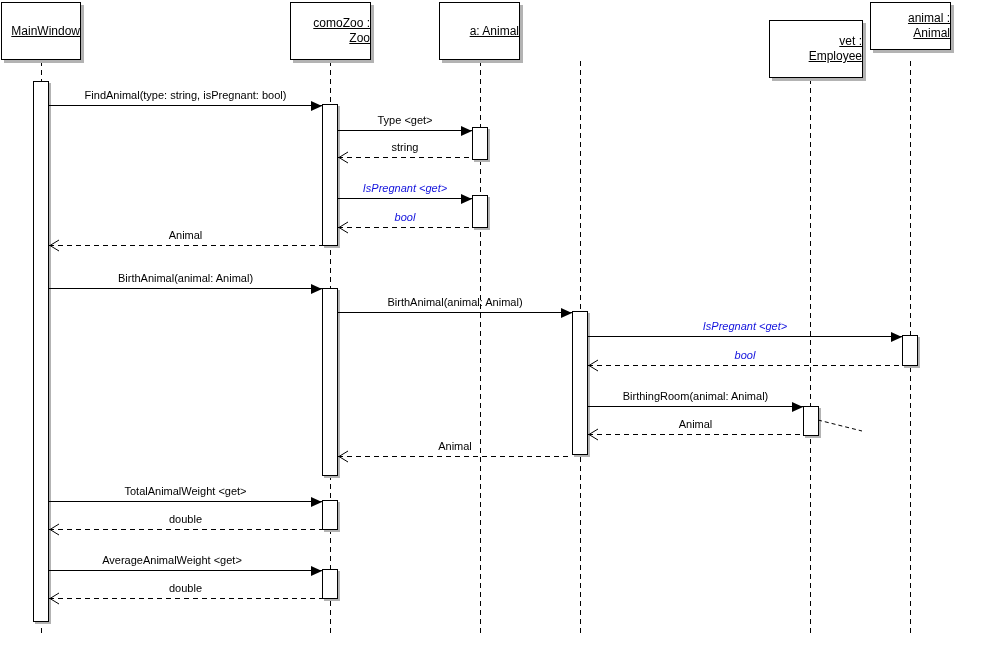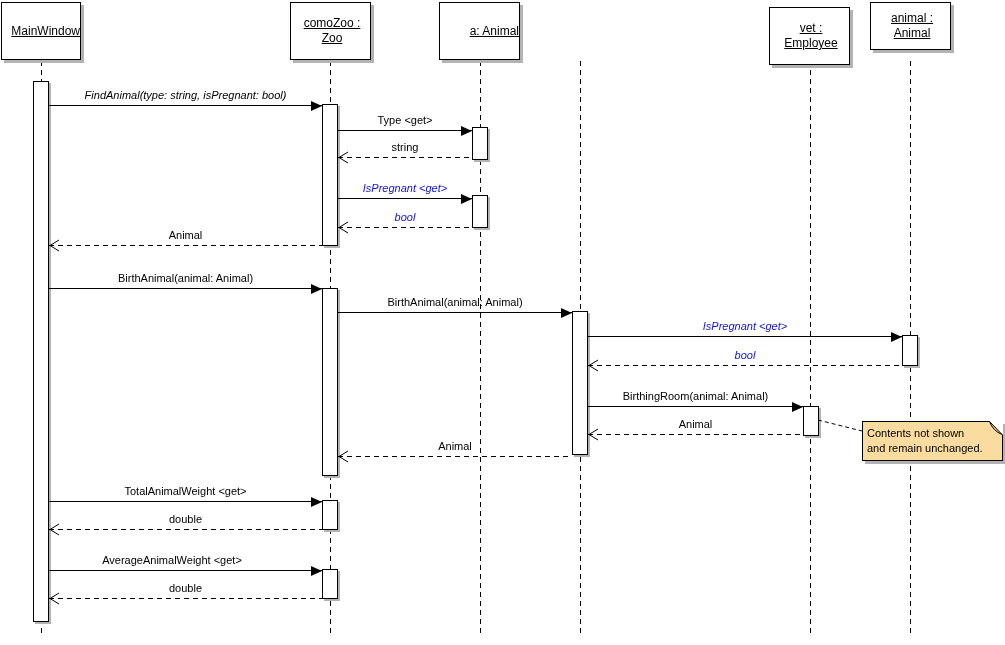--- a/index.html
+++ b/index.html
@@ -36,21 +36,21 @@
     box-shadow: 3px 3px 0 var(--shadow);
     display: flex;
     flex-direction: column;
     justify-content: center;
     align-items: flex-end;
     font-size: 12px;
     color: var(--text);
     line-height: 15px;
   }
   .head.left {
-    align-items: center;
+    align-items: flex-end;
     padding-left: 3px;
   }
   .head-line {
     text-decoration: underline;
     white-space: nowrap;
   }
   
   .activation {
     position: absolute;
     background: #ffffff;
@@ -120,41 +120,41 @@
     <div class="head left" style="left: 290px; top: 2px; width: 81px; height: 58px;">
       <div class="head-line">comoZoo :</div>
       <div class="head-line">Zoo</div>
     </div>
     <div class="lifeline" style="left: 480px; top: 61px; height: 573px;"></div>
     <div class="head" style="left: 439px; top: 2px; width: 81px; height: 58px;">
       <div class="head-line">a: Animal</div>
     </div>
     <div class="lifeline" style="left: 580px; top: 61px; height: 573px;"></div>
     <div class="lifeline" style="left: 810px; top: 61px; height: 573px;"></div>
-    <div class="head left" style="left: 769px; top: 7px; width: 81px; height: 58px;">
+    <div class="head left" style="left: 769px; top: 20px; width: 94px; height: 58px;">
       <div class="head-line">vet :</div>
       <div class="head-line">Employee</div>
     </div>
     <div class="lifeline" style="left: 910px; top: 61px; height: 573px;"></div>
     <div class="head left" style="left: 870px; top: 2px; width: 81px; height: 48px;">
       <div class="head-line">animal :</div>
       <div class="head-line">Animal</div>
     </div>
     <div class="activation" style="left: 33px; top: 81px; width: 16px; height: 541px;"></div>
     <div class="activation" style="left: 322px; top: 104px; width: 16px; height: 142px;"></div>
     <div class="activation" style="left: 472px; top: 127px; width: 16px; height: 33px;"></div>
     <div class="activation" style="left: 472px; top: 195px; width: 16px; height: 33px;"></div>
     <div class="activation" style="left: 322px; top: 288px; width: 16px; height: 188px;"></div>
     <div class="activation" style="left: 572px; top: 311px; width: 16px; height: 144px;"></div>
     <div class="activation" style="left: 902px; top: 335px; width: 16px; height: 31px;"></div>
     <div class="activation" style="left: 803px; top: 406px; width: 16px; height: 30px;"></div>
     <div class="activation" style="left: 322px; top: 500px; width: 16px; height: 30px;"></div>
     <div class="activation" style="left: 322px; top: 569px; width: 16px; height: 30px;"></div>
     <div class="mline solid" style="left: 49px; top: 105px; width: 273px;"></div>
-    <div class="mlabel" style="left: 185.5px; top: 89px; font-style: italic;">FindAnimal(type: string, isPregnant: bool)</div>
+    <div class="mlabel" style="left: 185.5px; top: 89px;">FindAnimal(type: string, isPregnant: bool)</div>
     <div class="tri-right" style="left: 311px; top: 100.5px;"></div>
     <div class="mline solid" style="left: 338px; top: 130px; width: 134px;"></div>
     <div class="mlabel" style="left: 405px; top: 114px;">Type &lt;get&gt;</div>
     <div class="tri-right" style="left: 461px; top: 125.5px;"></div>
     <div class="mline dashed" style="left: 338px; top: 157px; width: 134px;"></div>
     <div class="mlabel" style="left: 405px; top: 141px;">string</div>
     <svg width="11" height="13" class="open-arrow" style="left: 338px; top: 151px;">
       <path d="M10 1 L1 6.5 L10 12" fill="none" stroke="#000000" stroke-width="1"></path>
     </svg>
     <div class="mline solid" style="left: 338px; top: 198px; width: 134px;"></div>
@@ -209,21 +209,13 @@
     <div class="mlabel" style="left: 172px; top: 554px;">AverageAnimalWeight &lt;get&gt;</div>
     <div class="tri-right" style="left: 311px; top: 565.5px;"></div>
     <div class="mline dashed" style="left: 49px; top: 598px; width: 273px;"></div>
     <div class="mlabel" style="left: 185.5px; top: 582px;">double</div>
     <svg width="11" height="13" class="open-arrow" style="left: 49px; top: 592px;">
       <path d="M10 1 L1 6.5 L10 12" fill="none" stroke="#000000" stroke-width="1"></path>
     </svg>
     <svg class="anchor-svg" id="note-anchor" width="60" height="26" style="left: 814px; top: 416px;">
     <line id="anchor-line" x1="4" y1="4" x2="48" y2="15" stroke="#000000" stroke-width="1" stroke-dasharray="4,3"></line>
   </svg>
-  <div class="note" id="note" style="left: 862px; top: 421px; width: 141px; height: 40px;">
-    <svg class="fold" width="14" height="14" viewBox="0 0 14 14">
-      <path class="fold-cut" d="M0 0 L14 0 L14 14 Z"></path>
-      <path class="fold-flap" d="M0.5 0.5 Q4 10 13 13.5 L0.5 0.5 Z"></path>
-    </svg>
-    <div class="note-line">Contents not shown</div>
-    <div class="note-line">and remain unchanged.</div>
-  </div>
 </div>
 
 </body></html>

